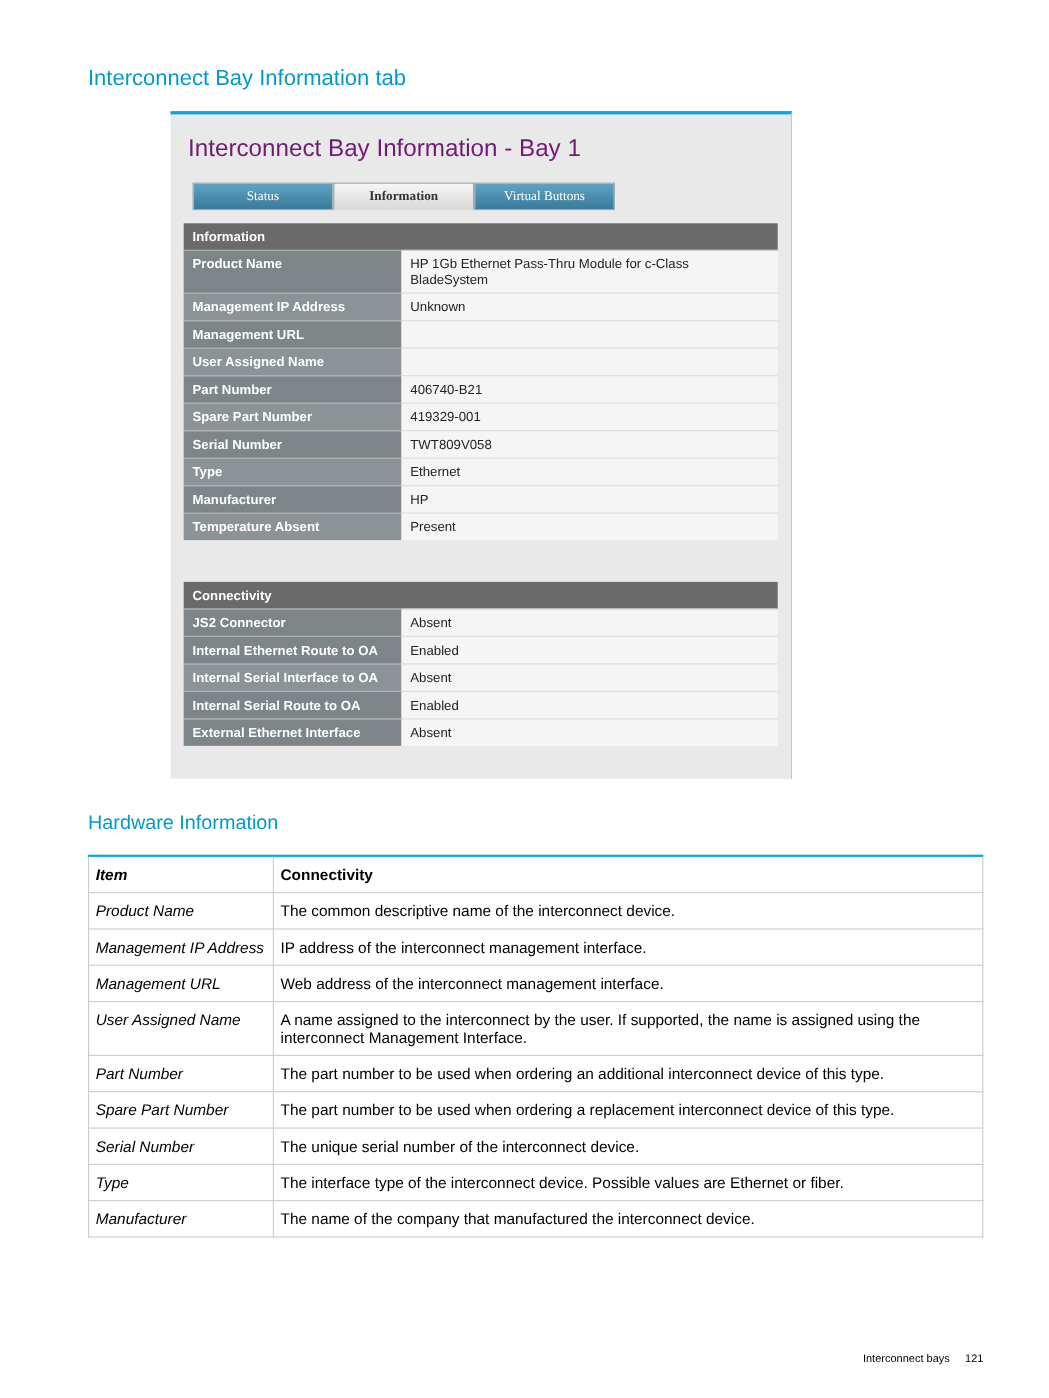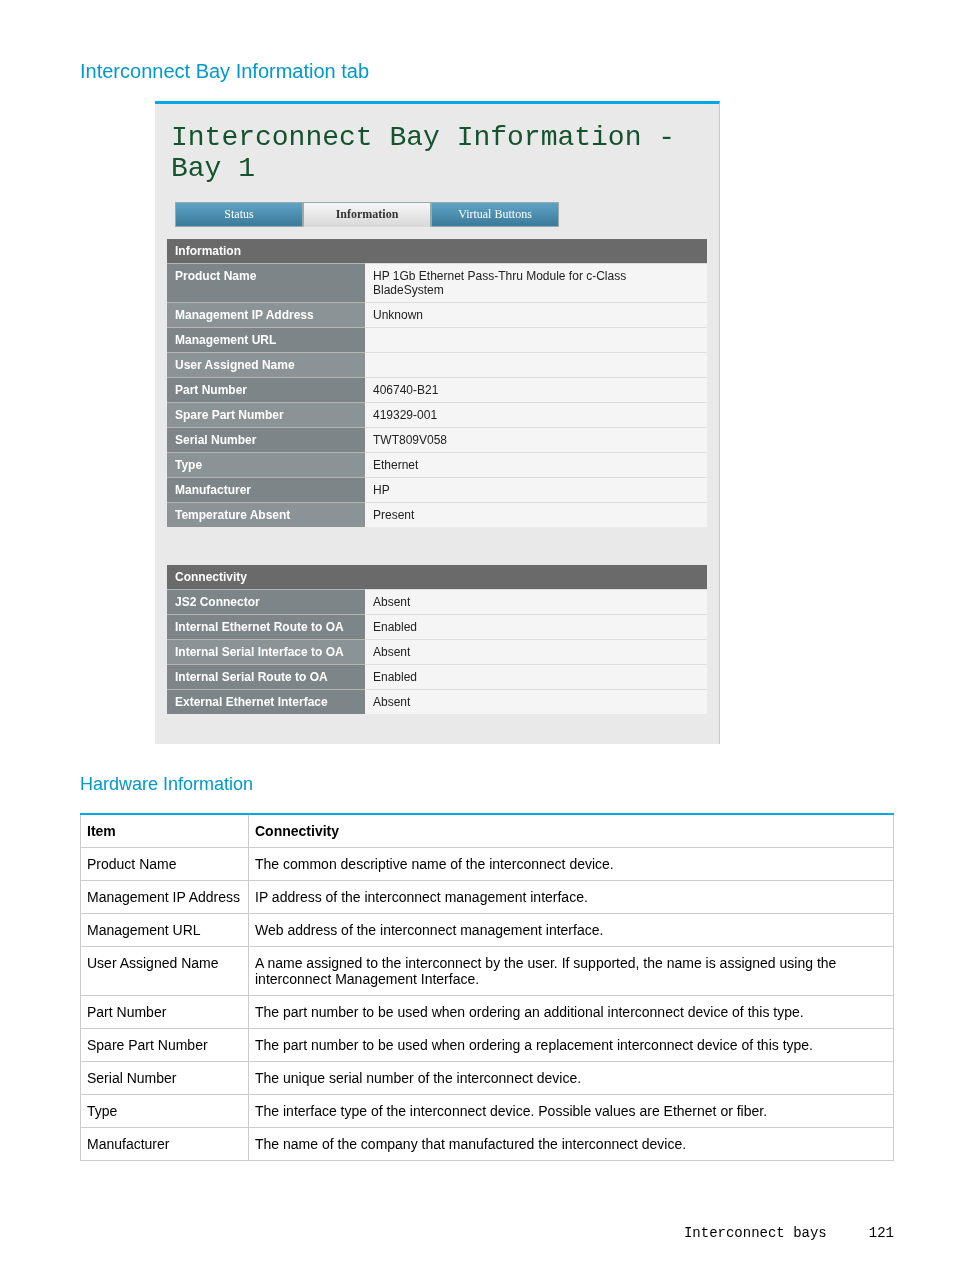--- a/index.html
+++ b/index.html
@@ -35,24 +35,23 @@
   .panel {
     margin-left: 75px;
     width: 565px;
     border-top: 3px solid #00a8e8;
     border-right: 1px solid #c8c8c8;
     background: #e9e9e9;
     padding: 18px 12px 30px 12px;
     box-sizing: border-box;
   }
   .panel-title {
-    font-size: 28px;
-    color: #14532d;
+    font-size: 22px;
+    color: #701a75;
     margin: 0 0 18px 4px;
-    font-family: Liberation Mono, monospace;
   }
   .tabbar {
     display: flex;
     gap: 0;
     margin-bottom: 12px;
     margin-left: 8px;
   }
   .tab {
     font-size: 12px;
     color: #fff;
@@ -121,28 +120,29 @@
     border-left: 1px solid #ccc;
     border-right: 1px solid #ccc;
   }
   .desc-table td {
     padding: 8px 6px;
     border: 1px solid #ccc;
     vertical-align: top;
   }
   .desc-table th:first-child, .desc-table td:first-child {
     width: 155px;
+    font-style: italic;
   }
 
   .footer {
     position: absolute;
     bottom: 30px;
     right: 60px;
-    font-size: 14px;
-    font-family: Liberation Mono, monospace;
+    font-size: 10px;
+    font-family: Liberation Sans, sans-serif;
     margin-left: 28px;
   }
 </style>
 </head>
 <body>
 
 <div class="page">
 
   <div class="section-title">Interconnect Bay Information tab</div>
 

